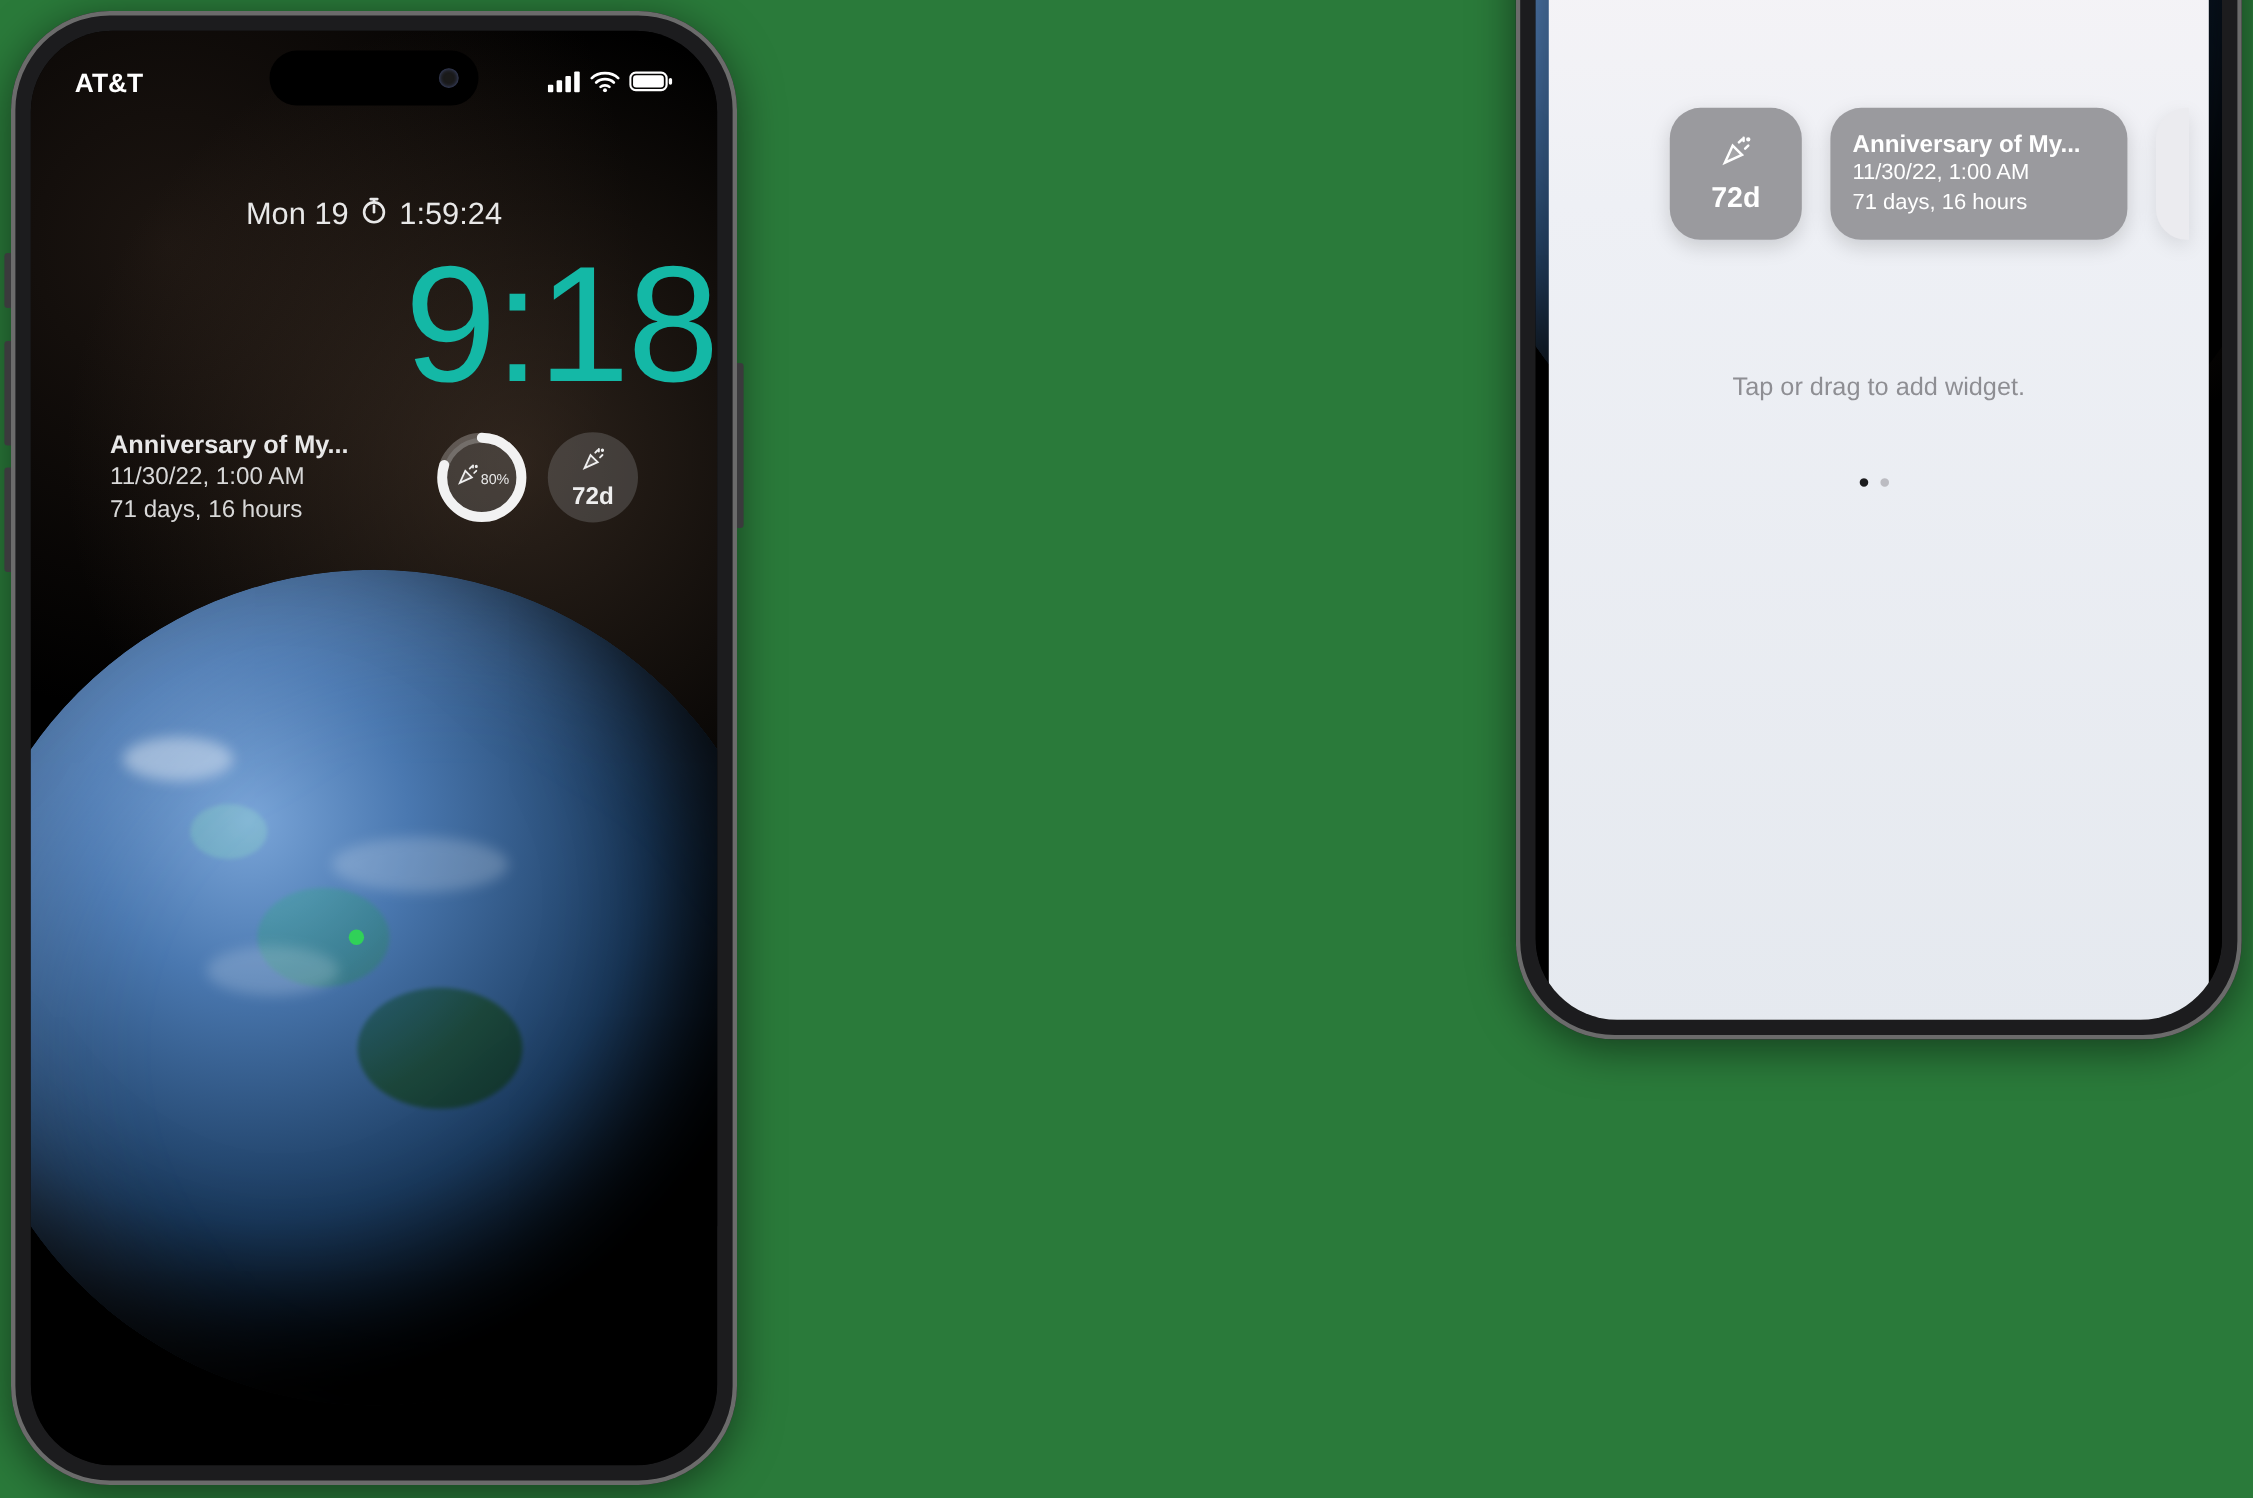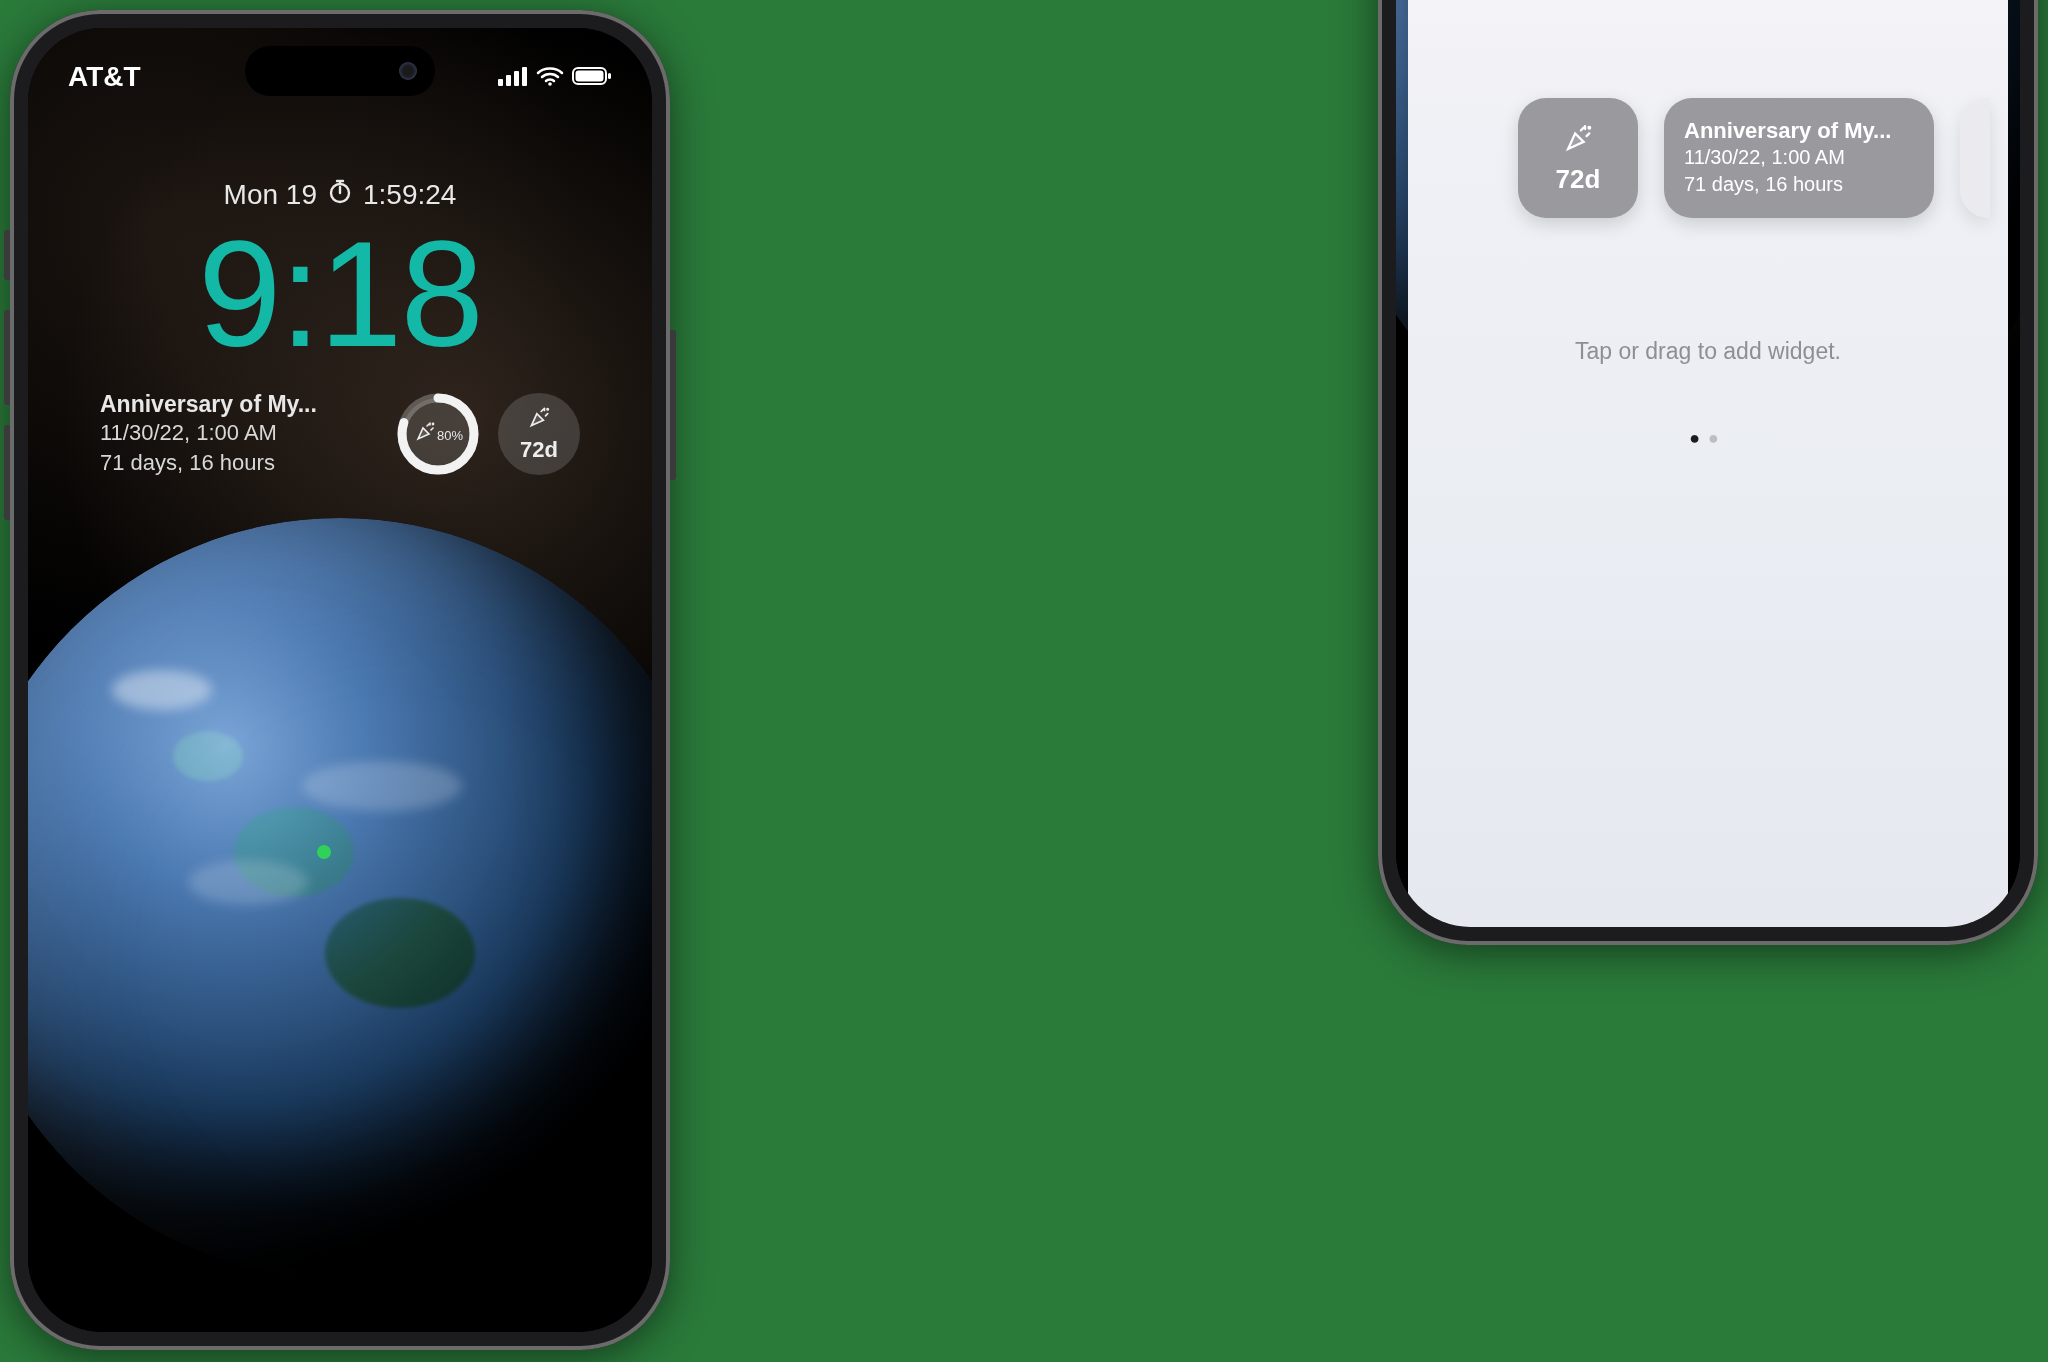--- a/index.html
+++ b/index.html
@@ -88,28 +88,28 @@
     background:#000; border-radius:28px; z-index:50;
   }
   .island .cam { position:absolute; right:18px; top:50%; transform:translateY(-50%);
     width:18px; height:18px; border-radius:50%; background:#1a1a1a;
     box-shadow: inset 0 0 4px rgba(100,120,200,0.6); }
 
   
   .status-bar {
     position:absolute; top:24px; left:0; right:0; height:50px;
     display:flex; justify-content:space-between; align-items:center;
-    padding:0 40px; z-index:40; color:#fff; font-size:28px; font-weight:600;
+    padding:0 40px; z-index:40; color:#fff; font-size:24px; font-weight:600;
   }
   .status-right { display:flex; align-items:center; gap:8px; }
 
   
   .ls-top {
     position:absolute; top:150px; left:0; right:0;
-    text-align:center; color:#efefef;
+    text-align:right; color:#efefef;
   }
   .ls-dateline { font-size:28px; font-weight:500; color:#e8e8e8;
     display:flex; align-items:center; justify-content:center; gap:10px; }
   .ls-clock { font-size:150px; font-weight:400; letter-spacing:-2px; line-height:1; margin-top:8px; color:#14b8a6; }
 
   .ls-widgets {
     position:absolute; top:356px; left:72px; right:72px; height:100px;
     display:flex; align-items:center; gap:18px; color:#e8e8e8;
   }
   .rect-widget { flex:1; }

